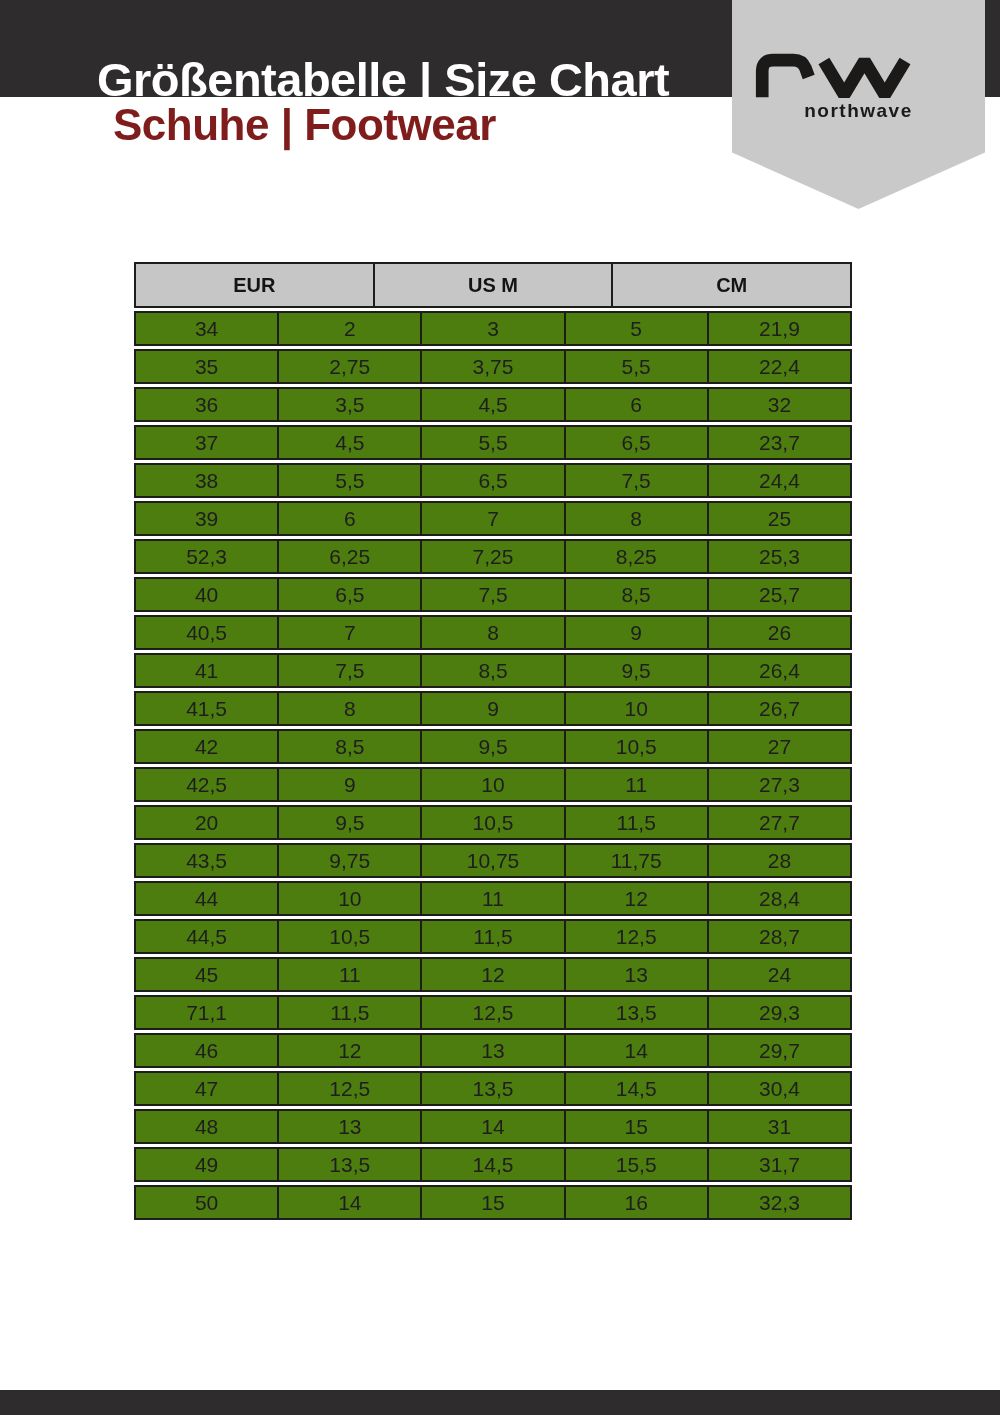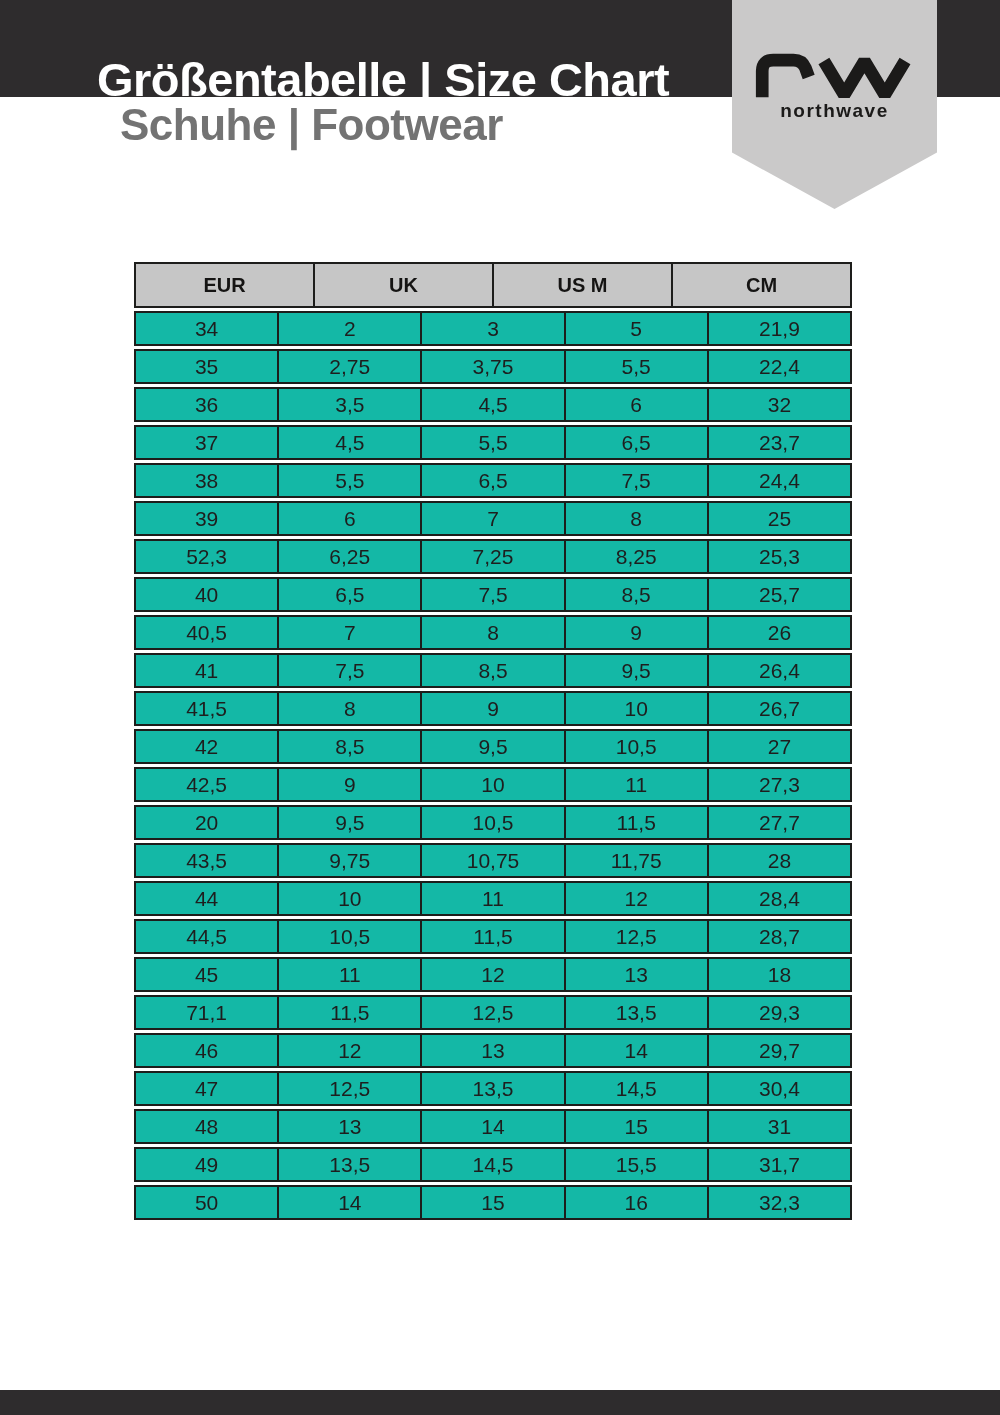--- a/index.html
+++ b/index.html
@@ -12,42 +12,43 @@
   .top-band {
     position:absolute; left:0; top:0; width:1000px; height:97px;
     background:#2e2c2d; overflow:hidden;
   }
   .main-title {
     position:absolute; left:97px; top:56px; margin:0;
     font-size:47px; line-height:48px; font-weight:700; color:#ffffff;
     white-space:nowrap; letter-spacing:-0.5px;text-align:right;
   }
   .subtitle {
-    position:absolute; left:120px; top:99px; margin:0;
-    font-size:44px; line-height:52px; font-weight:700; color:#737373;
+    position:absolute; left:113px; top:99px; margin:0;
+    font-size:44px; line-height:52px; font-weight:700; color:#7f1d1d;
     white-space:nowrap; letter-spacing:-0.5px;
   }
 
   
   .pennant {
     position:absolute; left:732px; top:0; width:205px; height:209px;
     background:#cac9c9;
     clip-path:polygon(0 0, 100% 0, 100% 73%, 50% 100%, 0 73%);
+    padding-left:48px;
   }
   .nw-logo { position:absolute; left:22px; top:50px; }
   .wordmark {
     position:absolute; left:0; top:100px; width:100%; text-align:center;
     font-size:19px; font-weight:700; letter-spacing:1.5px; color:#1b1a19;
   }
 
   
   .size-table { position:absolute; left:95px; top:262px; width:718px;padding-left:39px; }
   .trow {
     display:flex; box-sizing:border-box; height:35px; margin-bottom:3px;
-    border:2px solid #1d1d1b; background:#14b8a6;
+    border:2px solid #1d1d1b; background:#4d7c0f;
   }
   .trow.header { height:46px; background:#c6c6c6; }
   .cell {
     flex:1 1 0; display:flex; align-items:center; justify-content:center;
     font-size:21px; color:#1e1e1e; border-left:2px solid #1d1d1b;
     overflow:hidden;
   }
   .cell:first-child { border-left:none; }
   .trow.header .cell { font-weight:700; font-size:20px; color:#151413; }
 
@@ -72,21 +73,20 @@
     <svg class="nw-logo" width="166" height="49" viewBox="0 0 195 58" aria-hidden="true">
       <path d="M9,56 V25 Q9,12 22,12 H46 Q56,12 60,21 L64,32" fill="none" stroke="#1b1a19" stroke-width="15" stroke-linecap="butt" stroke-linejoin="round"></path>
       <path d="M82,13 L106,53 L130,13 L154,53 L178,13" fill="none" stroke="#1b1a19" stroke-width="15" stroke-linecap="butt" stroke-linejoin="bevel"></path>
     </svg>
     <div class="wordmark">northwave</div>
   </div>
 
   <div class="size-table">
     <div class="trow header">
         <div class="cell header-cell">EUR</div>
-        <div class="cell header-cell">UK</div>
         <div class="cell header-cell">US M</div>
         <div class="cell header-cell">CM</div>
       </div>
     <div>
         <div class="trow">
           <div class="cell">34</div>
           <div class="cell">2</div>
           <div class="cell">3</div>
           <div class="cell">5</div>
           <div class="cell">21,9</div>
@@ -201,21 +201,21 @@
           <div class="cell">10,5</div>
           <div class="cell">11,5</div>
           <div class="cell">12,5</div>
           <div class="cell">28,7</div>
         </div>
         <div class="trow">
           <div class="cell">45</div>
           <div class="cell">11</div>
           <div class="cell">12</div>
           <div class="cell">13</div>
-          <div class="cell">18</div>
+          <div class="cell">24</div>
         </div>
         <div class="trow">
           <div class="cell">71,1</div>
           <div class="cell">11,5</div>
           <div class="cell">12,5</div>
           <div class="cell">13,5</div>
           <div class="cell">29,3</div>
         </div>
         <div class="trow">
           <div class="cell">46</div>

